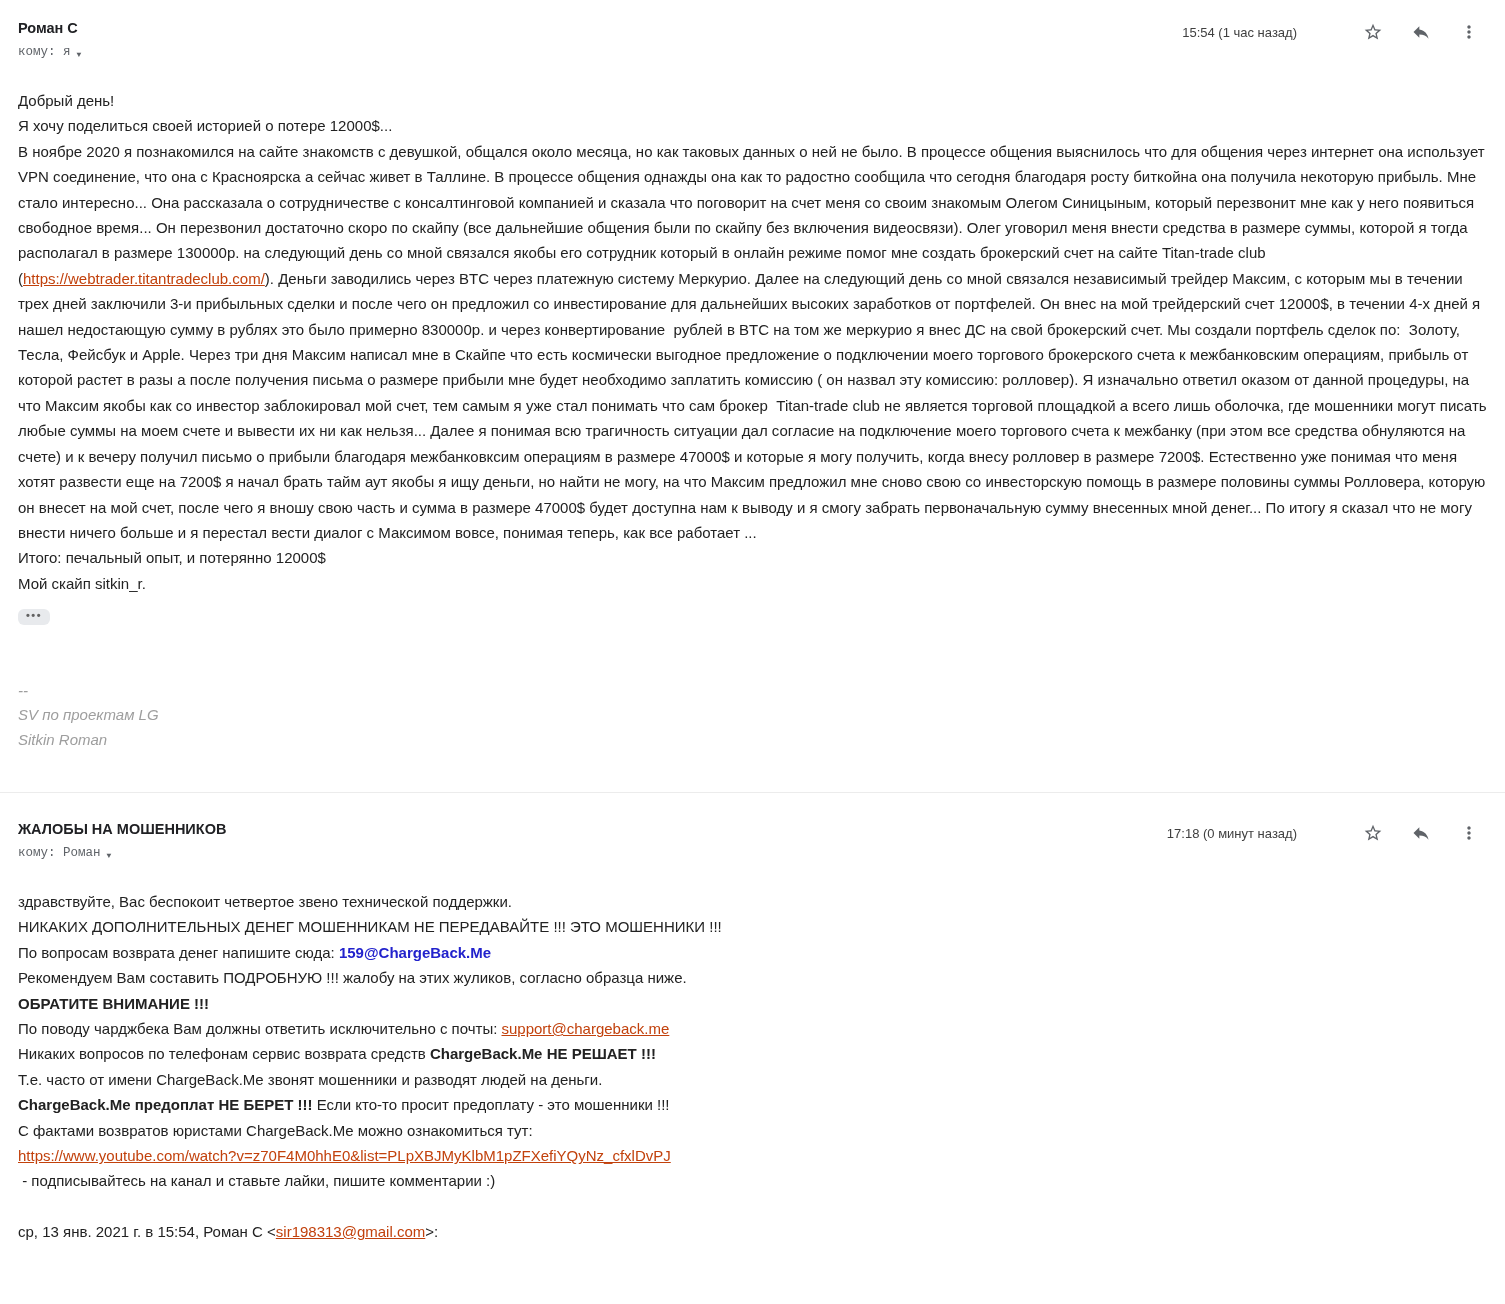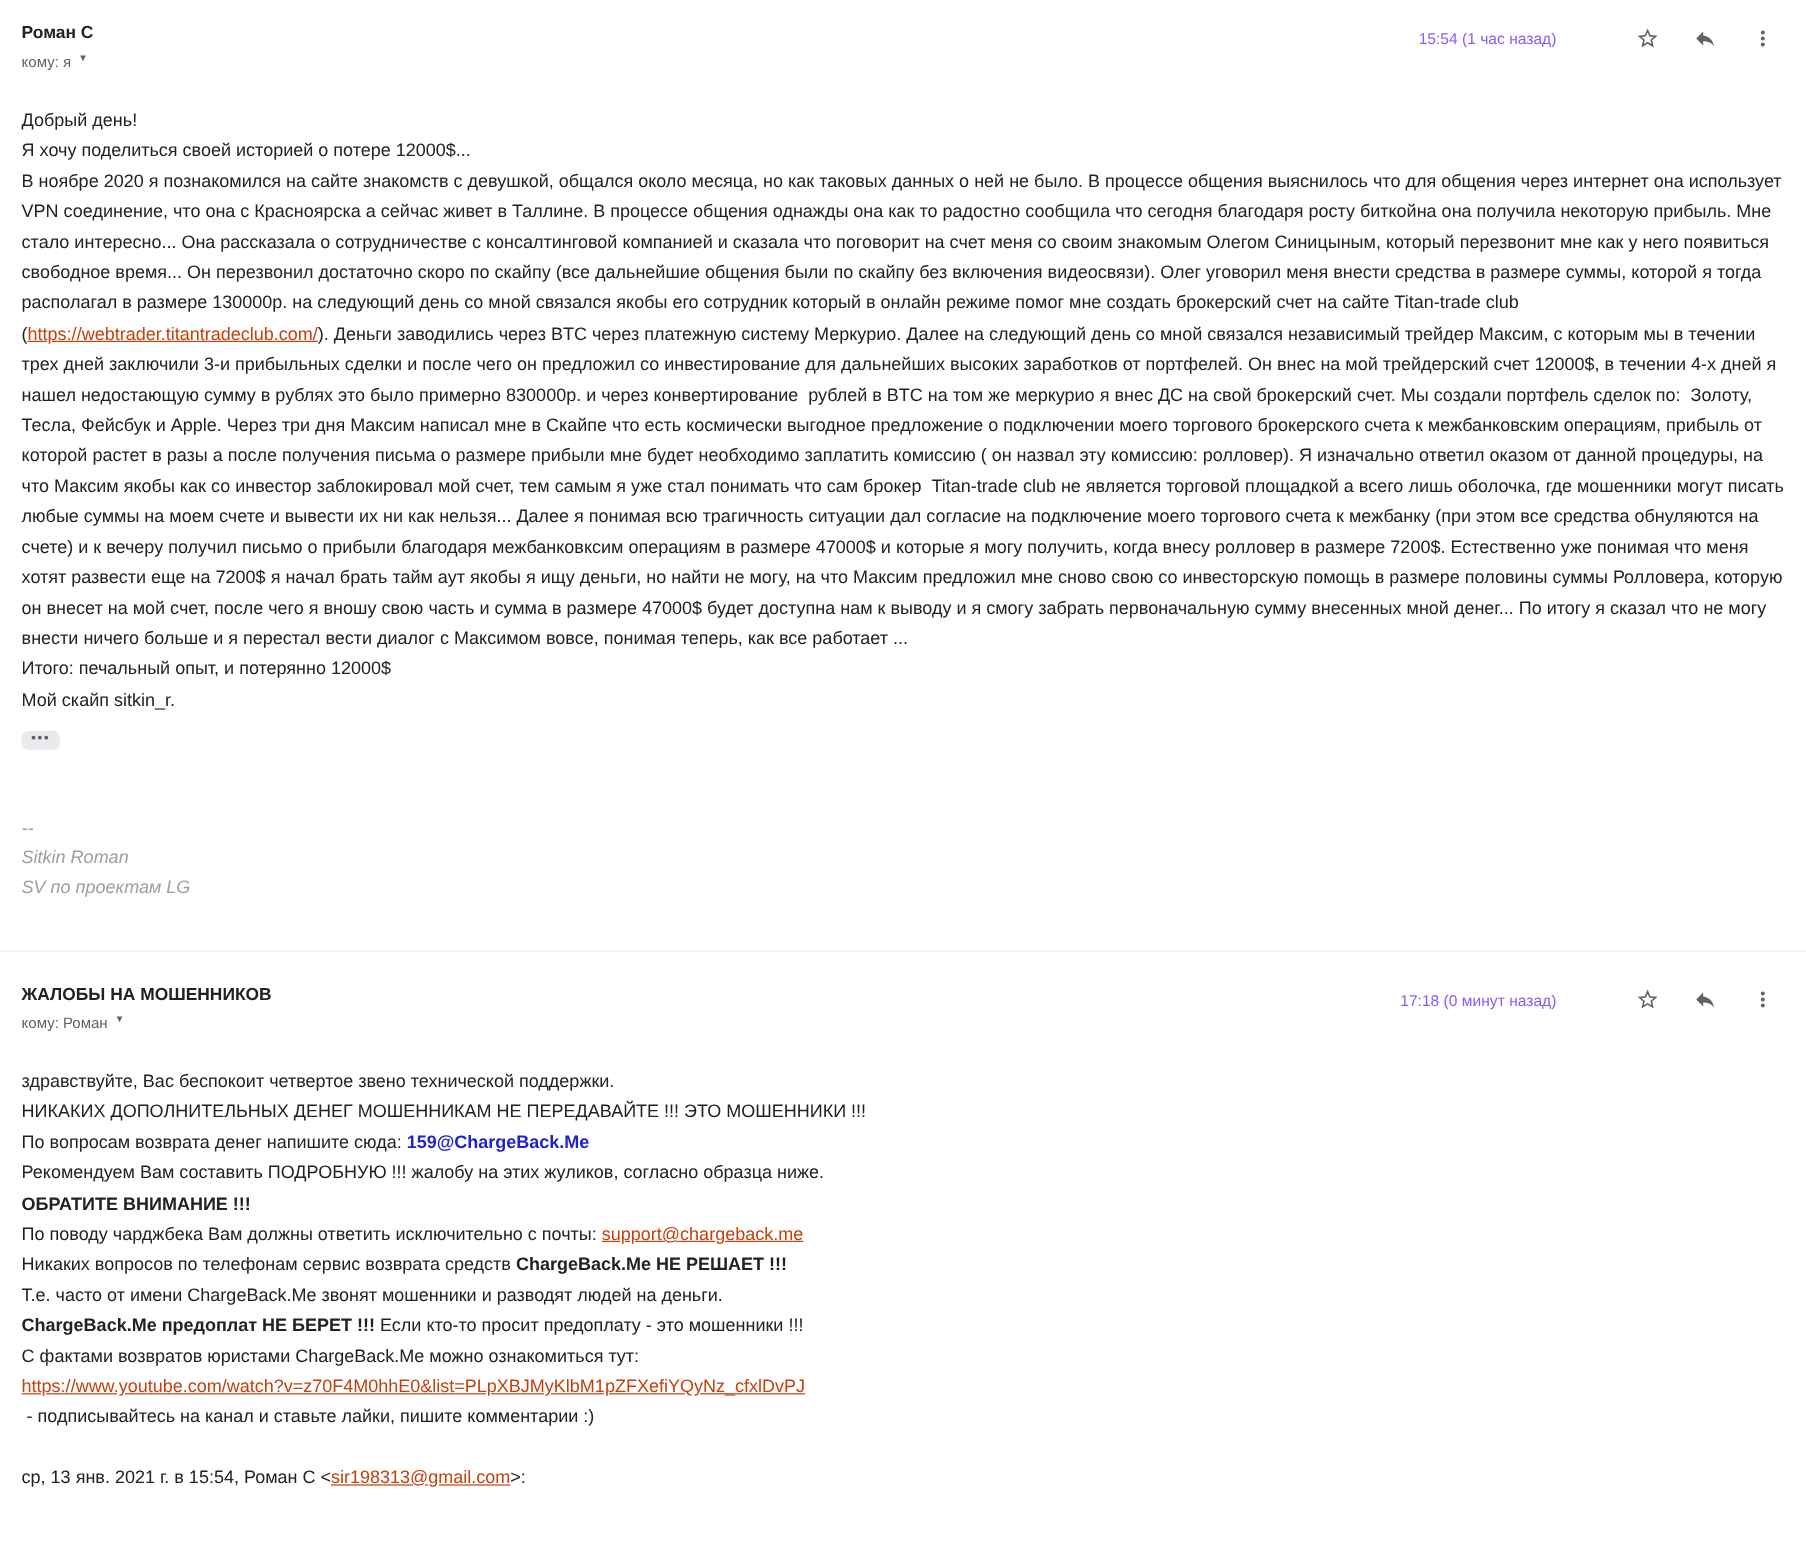--- a/index.html
+++ b/index.html
@@ -4,24 +4,24 @@
 <style>
   * { box-sizing: border-box; }
   html, body { margin: 0; padding: 0; }
   body {
     width: 1505px; min-height: 1304px; background: #ffffff;
     font-family: "Liberation Sans", sans-serif; color: #222222;
   }
   .message { padding: 20px 14px 0 18px; }
   .msg-header { display: flex; justify-content: space-between; align-items: flex-start; }
   .sender { font-size: 14.5px; font-weight: bold; color: #202124; line-height: 17px; }
-  .recipient-row { margin-top: 8px; font-size: 12.5px; color: #5f6368; display: flex; align-items: flex-start; gap: 6px; }
+  .recipient-row { margin-top: 8px; font-size: 12.5px; color: #5f6368; display: flex; align-items: flex-end; gap: 6px; font-family: Liberation Mono, monospace; }
   .arrow-down { font-size: 8px; color: #5f6368; cursor: pointer; line-height: 8px; }
   .header-right { display: flex; align-items: center; color: #5f6368; padding-right: 12px; margin-top: 2px; }
-  .timestamp { font-size: 13px; color: #8b5cf6; margin-right: 38px; white-space: nowrap; }
+  .timestamp { font-size: 13px; color: #404040; margin-right: 38px; white-space: nowrap; }
   .icon-btn { width: 20px; height: 20px; margin-left: 28px; cursor: pointer; display: inline-flex; }
   .icon-btn svg { width: 20px; height: 20px; fill: #5f6368; }
   .msg-body { margin-top: 29px; font-size: 15px; line-height: 25.4px; white-space: pre-wrap; max-width: 1478px; }
   a { color: #c2410c; cursor: pointer; }
   a.bold-link { color: #2222cc; font-weight: bold; text-decoration: none; }
   .b { font-weight: bold; margin-top: 48px; }
   .quote-line { margin-top: 25px; font-size: 15px; line-height: 25px; white-space: pre-wrap; }
   .trimmed-btn {
     display: inline-block; margin-top: 13px; background: #e8eaed; border: none; border-radius: 6px;
     color: #616161; font-size: 11px; letter-spacing: 1.5px; line-height: 7px;
@@ -62,22 +62,22 @@
         </span>
     </div>
   </div>
 
   <div class="msg-body"><div><span>Добрый день!</span></div><div><span>Я хочу поделиться своей историей о потере 12000$...</span></div><div><span>В ноябре 2020 я познакомился на сайте знакомств с девушкой, общался около месяца, но как таковых данных о ней не было. В процессе общения выяснилось что для общения через интернет она использует VPN соединение, что она с Красноярска а сейчас живет в Таллине. В процессе общения однажды она как то радостно сообщила что сегодня благодаря росту биткойна она получила некоторую прибыль. Мне стало интересно... Она рассказала о сотрудничестве с консалтинговой компанией и сказала что поговорит на счет меня со своим знакомым Олегом Синицыным, который перезвонит мне как у него появиться свободное время... Он перезвонил достаточно скоро по скайпу (все дальнейшие общения были по скайпу без включения видеосвязи). Олег уговорил меня внести средства в размере суммы, которой я тогда располагал в размере 130000р. на следующий день со мной связался якобы его сотрудник который в онлайн режиме помог мне создать брокерский счет на сайте Titan-trade club (</span><a href="javascript:void(0)">https://webtrader.titantradeclub.com/</a><span>). Деньги заводились через BTC через платежную систему Меркурио. Далее на следующий день со мной связался независимый трейдер Максим, с которым мы в течении трех дней заключили 3-и прибыльных сделки и после чего он предложил со инвестирование для дальнейших высоких заработков от портфелей. Он внес на мой трейдерский счет 12000$, в течении 4-х дней я нашел недостающую сумму в рублях это было примерно 830000р. и через конвертирование  рублей в BTC на том же меркурио я внес ДС на свой брокерский счет. Мы создали портфель сделок по:  Золоту, Тесла, Фейсбук и Apple. Через три дня Максим написал мне в Скайпе что есть космически выгодное предложение о подключении моего торгового брокерского счета к межбанковским операциям, прибыль от которой растет в разы а после получения письма о размере прибыли мне будет необходимо заплатить комиссию ( он назвал эту комиссию: ролловер). Я изначально ответил оказом от данной процедуры, на что Максим якобы как со инвестор заблокировал мой счет, тем самым я уже стал понимать что сам брокер  Titan-trade club не является торговой площадкой а всего лишь оболочка, где мошенники могут писать любые суммы на моем счете и вывести их ни как нельзя... Далее я понимая всю трагичность ситуации дал согласие на подключение моего торгового счета к межбанку (при этом все средства обнуляются на счете) и к вечеру получил письмо о прибыли благодаря межбанковксим операциям в размере 47000$ и которые я могу получить, когда внесу ролловер в размере 7200$. Естественно уже понимая что меня хотят развести еще на 7200$ я начал брать тайм аут якобы я ищу деньги, но найти не могу, на что Максим предложил мне сново свою со инвесторскую помощь в размере половины суммы Ролловера, которую он внесет на мой счет, после чего я вношу свою часть и сумма в размере 47000$ будет доступна нам к выводу и я смогу забрать первоначальную сумму внесенных мной денег... По итогу я сказал что не могу внести ничего больше и я перестал вести диалог с Максимом вовсе, понимая теперь, как все работает ...</span></div><div><span>Итого: печальный опыт, и потерянно 12000$</span></div><div><span>Мой скайп sitkin_r.</span></div></div>
 
   <button class="trimmed-btn">•••</button>
 
   <div class="signature">
       <div><span>--</span></div>
+      <div><span>SV по проектам LG</span></div>
       <div><span>Sitkin Roman</span></div>
-      <div><span>SV по проектам LG</span></div>
     </div>
 </div>
 
 <hr class="divider">
 
 <div class="message" style="padding-top:28px;">
   <div class="msg-header">
     <div>
       <div class="sender">ЖАЛОБЫ НА МОШЕННИКОВ</div>
       <div class="recipient-row">

